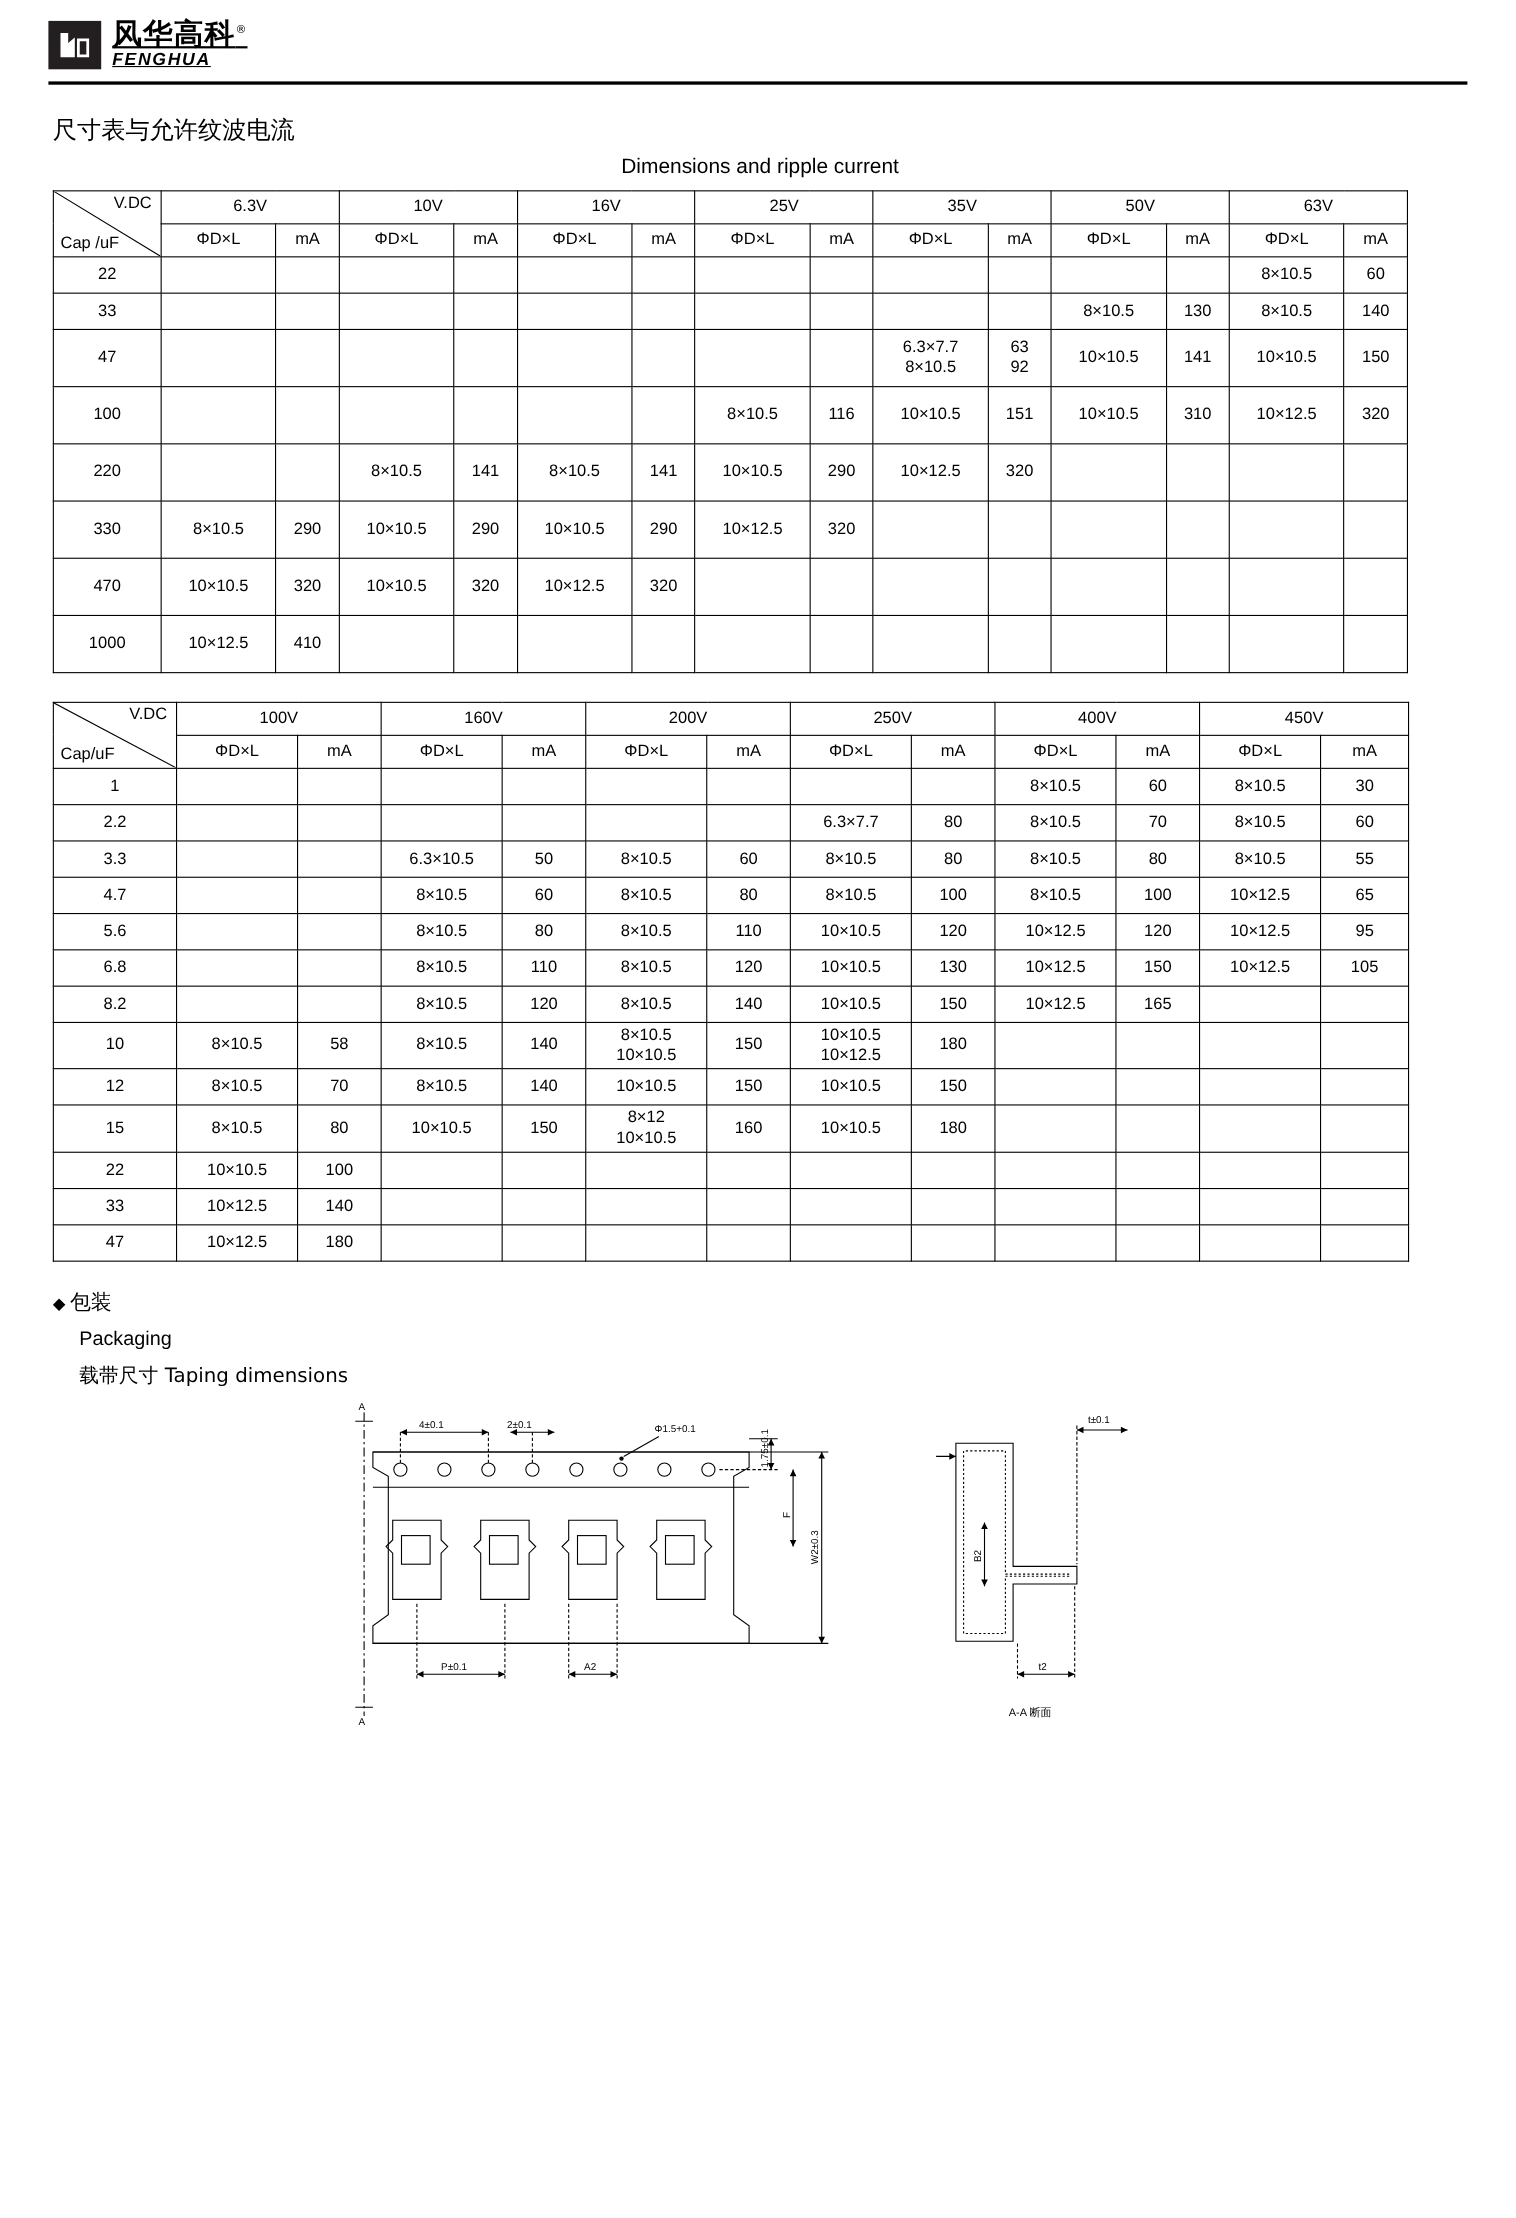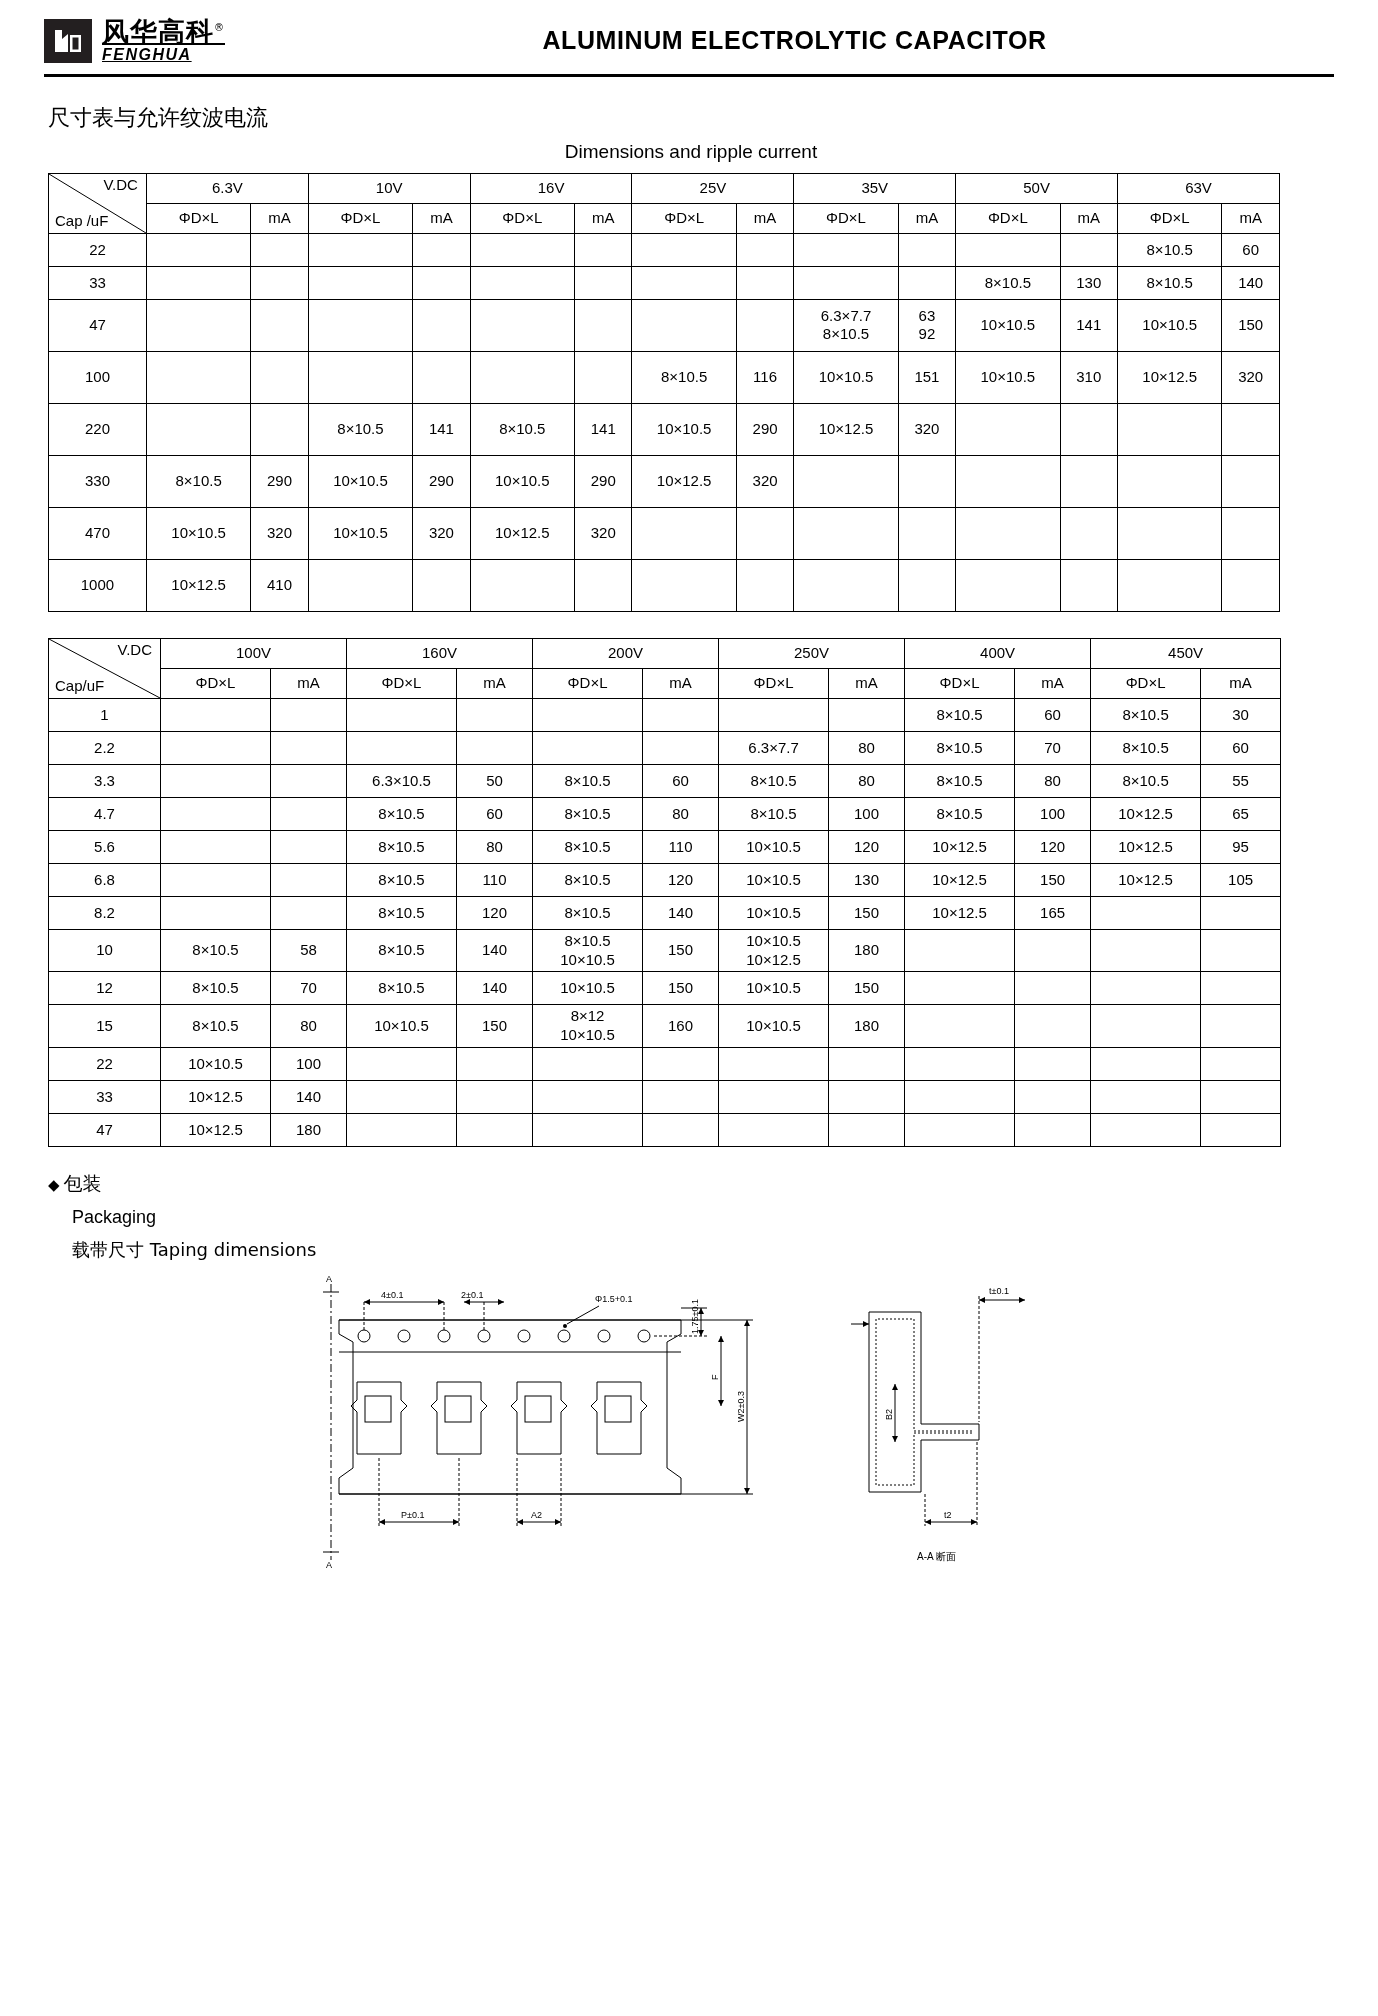--- a/index.html
+++ b/index.html
@@ -133,21 +133,20 @@
           <path d="M7 29 L7 7 L14 7 L14 16 L20 11 L20 29 Z" fill="#ffffff"></path>
           <path d="M22 29 L22 12 L33 12 L33 29 Z" fill="#ffffff"></path>
           <path d="M24.5 14.5 L30.5 14.5 L30.5 26.5 L24.5 26.5 Z" fill="#231f20"></path>
         </svg>
       </div>
       <div class="logo-text">
         <div class="logo-cn"><span>风华高科</span><sup>®</sup></div>
         <div class="logo-en">FENGHUA</div>
       </div>
     </div>
-    <div class="header-title">ALUMINUM ELECTROLYTIC CAPACITOR</div>
   </div>
   <div class="header-rule">
       <div class="header-rule-inner"></div>
     </div>
 
   <div class="sec-cn">尺寸表与允许纹波电流</div>
   <div class="sec-en">Dimensions and ripple current</div>
 
   <table class="dim" id="table1">
     <colgroup>

